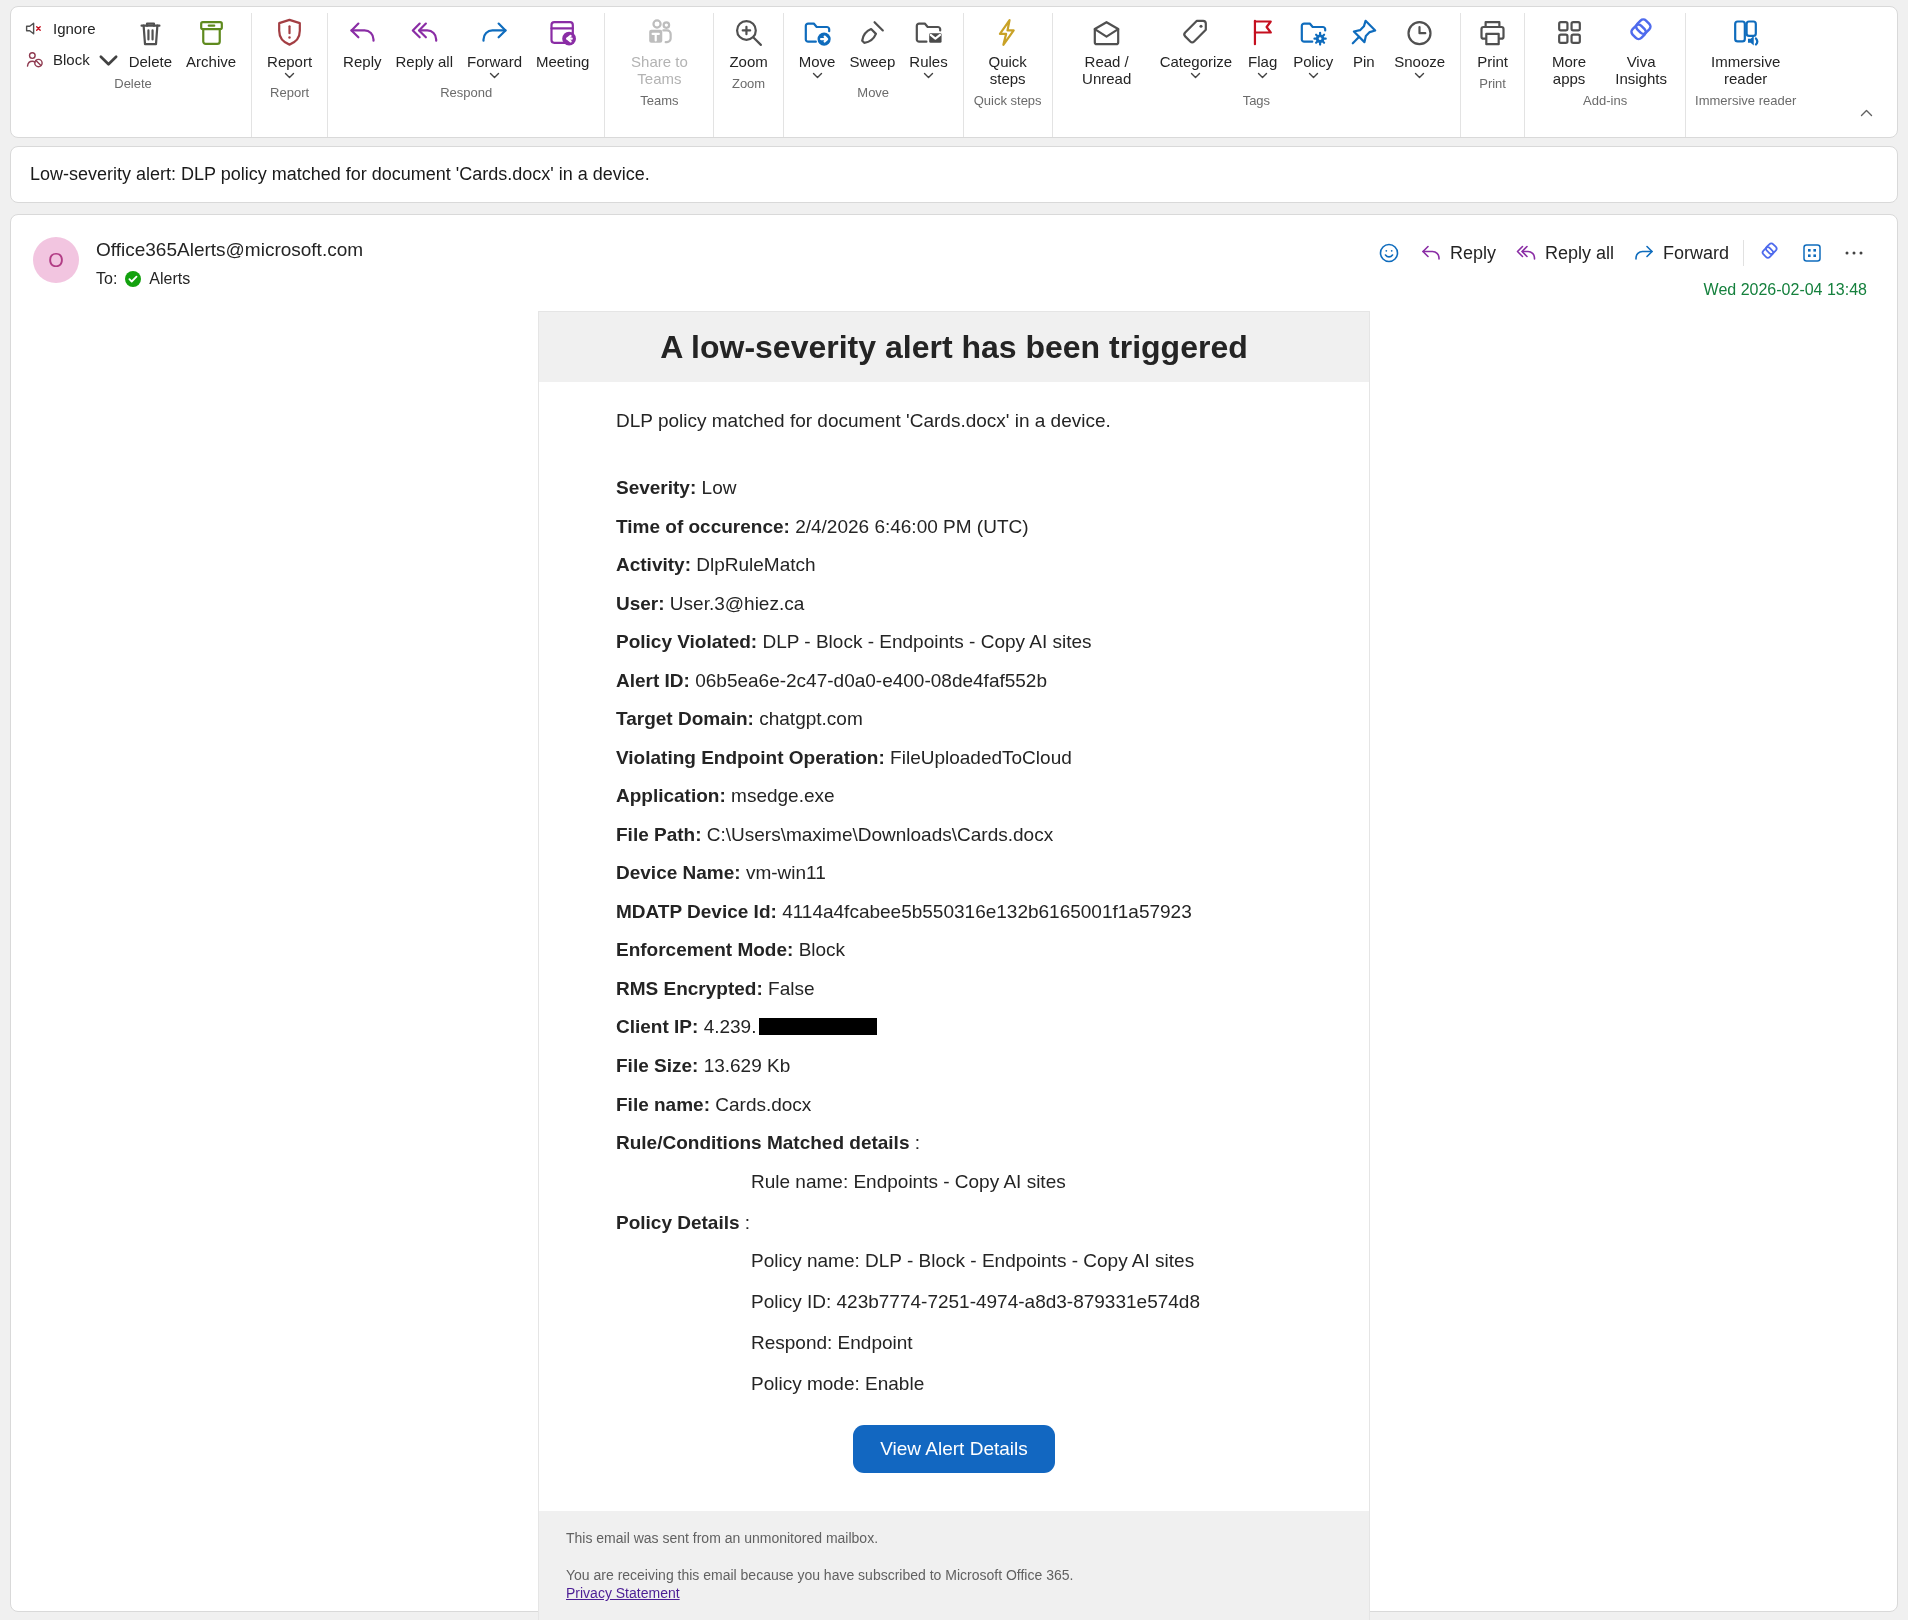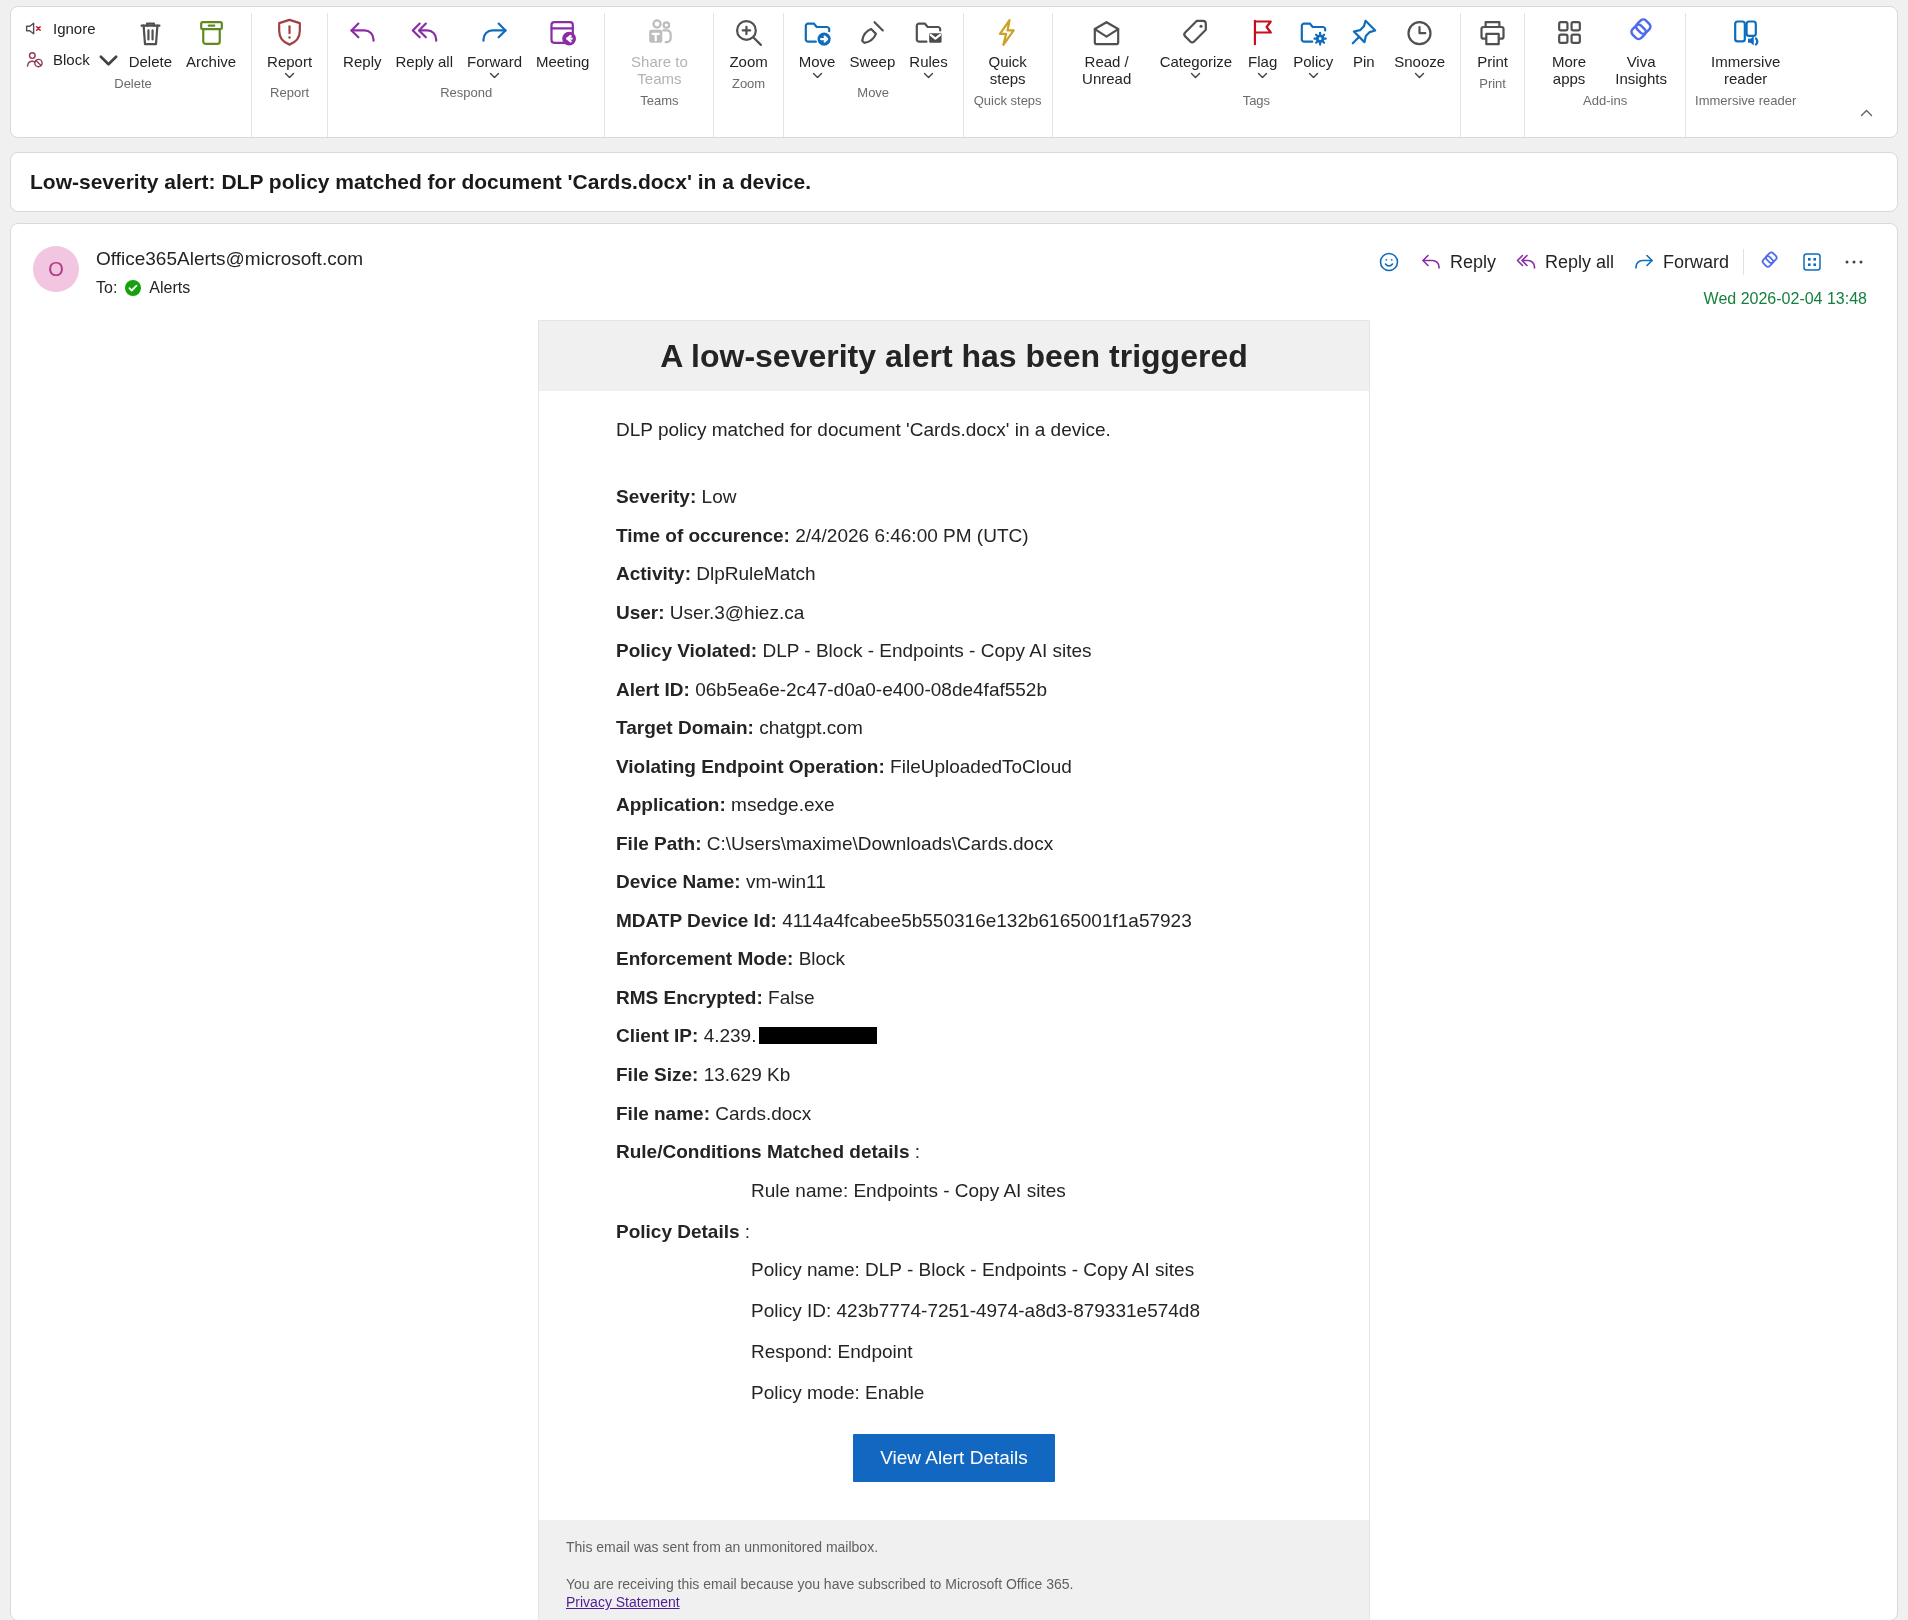--- a/index.html
+++ b/index.html
@@ -27,21 +27,21 @@
   .rstack { display:flex; flex-direction:column; gap:9px; align-items:flex-start; padding:5px 2px 0 0; }
   .rsmall { display:flex; align-items:center; gap:8px; font-size:15px; cursor:pointer; white-space:nowrap; }
   .rsmall svg { width:21px; height:21px; }
   .chev { margin-top:2px; }
   .icon { fill:none; stroke:currentColor; stroke-width:1.6; stroke-linecap:round; stroke-linejoin:round; }
   .collapse-btn { position:absolute; right:20px; bottom:12px; cursor:pointer; padding:4px; }
   .w2 { max-width:58px; }
   .w3 { max-width:78px; }
 
   
-  .subject-bar { margin-top:14px; padding:17px 19px; font-size:21px; font-weight:700; color:#1a1a1a; }
+  .subject-bar { margin-top:8px; padding:17px 19px; font-size:18px; font-weight:400; color:#1a1a1a; }
 
   
   .msg-card { margin-top:11px; padding:22px 22px 12px; height:1398px; position:relative; }
   .msg-header { display:flex; justify-content:space-between; align-items:flex-start; }
   .sender-left { display:flex; gap:17px; }
   .avatar { width:46px; height:46px; border-radius:50%; background:#f2c5e0; color:#b23d85; display:flex; align-items:center; justify-content:center; font-size:20px; flex:0 0 auto; cursor:pointer; }
   .sender-name { font-size:19px; padding-top:2px; cursor:pointer; }
   .to-line { margin-top:9px; font-size:16px; display:flex; align-items:center; gap:7px; }
   .hdr-right { display:flex; flex-direction:column; align-items:flex-end; gap:12px; }
   .hdr-actions { display:flex; align-items:center; font-size:18px; }
@@ -53,21 +53,21 @@
   
   .email-wrap { width:832px; margin:12px auto 0; border:1px solid #e5e5e5; background:#fff; }
   .email-title { background:#f0f0f0; padding:17px 10px 16px; text-align:center; font-size:32px; font-weight:700; }
   .email-body { padding:28px 77px 34px; font-size:19px; }
   .intro { margin:0 0 45px; }
   .field { margin:0 0 16.5px; line-height:1.16; }
   .fl { font-weight:700; }
   .sub-item { margin:0 0 19px 135px; line-height:1.16; }
   .redact { display:inline-block; width:118px; height:17px; background:#000; vertical-align:-2px; margin-left:3px; }
   .cta-row { text-align:center; margin:30px 0 4px; }
-  .cta { display:inline-block; background:#1267c1; color:#fff; font-size:19px; font-family:inherit; padding:13px 27px; border:none; border-radius:1px; cursor:pointer; }
+  .cta { display:inline-block; background:#1267c1; color:#fff; font-size:19px; font-family:inherit; padding:13px 27px; border:none; border-radius:11px; cursor:pointer; }
   .email-footer { background:#f0f0f0; padding:19px 27px 22px; font-size:14px; color:#616161; }
   .email-footer p { margin:0; }
   .f-gap { margin-top:21px !important; }
   .flink { color:#4c1d95; text-decoration:underline; cursor:pointer; display:inline-block; margin-top:2px; }
 </style>
 </head>
 <body>
 
 <div class="page">
 

